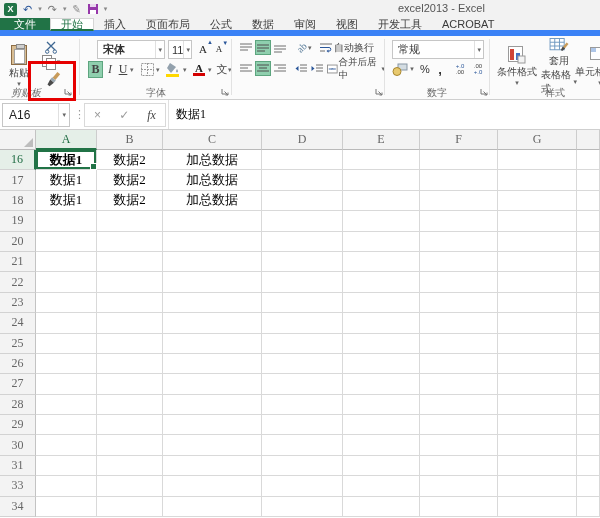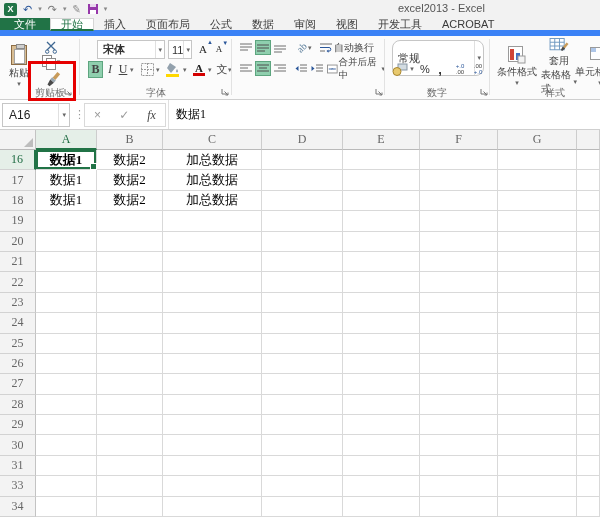--- a/index.html
+++ b/index.html
@@ -143,21 +143,21 @@
     </div>
     <div class="rb" style="left:40px;top:33px;width:26px;height:22px;">
       <svg width="20" height="19" viewBox="0 0 20 19">
         <g transform="rotate(40 10 9)">
           <rect x="8.2" y="0" width="3.6" height="7.5" fill="#c89b5a"></rect>
           <rect x="7.6" y="7.5" width="4.8" height="3" fill="#9aa7b0"></rect>
           <path d="M7.6 10.5 h4.8 l-1.1 5.5 h-2.6 z" fill="#4a4a4a"></path>
         </g>
       </svg>
     </div>
-    <div class="glabel" style="left:24px;width:52px;">剪贴板</div>
+    <div class="glabel" style="left:0;width:52px;font-style:italic;">剪贴板</div>
     <svg class="launch" style="position:absolute;left:64px;top:52px;" viewBox="0 0 8 8">
       <path d="M1 1 v5 h5" stroke="#777" fill="none"></path>
         <path d="M3.5 3.5 L7 7 M7 4.5 V7 H4.5" stroke="#777" fill="none"></path>
     </svg>
     <div class="gsep" style="left:79px;"></div>
 
     <div class="box" style="position:absolute;left:97px;top:4px;width:68px;height:19px;">
       <span class="ref" style="padding-left:5px;font-weight:bold;">宋体</span>
       <span class="dd">▾</span>
     </div>
@@ -277,21 +277,21 @@
       <span>合并后居中</span>
       <span class="dd">▾</span>
     </div>
     <div class="glabel" style="left:282px;width:54px;margin-top:28px;">对齐方式</div>
     <svg class="launch" style="position:absolute;left:375px;top:52px;" viewBox="0 0 8 8">
       <path d="M1 1 v5 h5" stroke="#777" fill="none"></path>
         <path d="M3.5 3.5 L7 7 M7 4.5 V7 H4.5" stroke="#777" fill="none"></path>
     </svg>
     <div class="gsep" style="left:384px;"></div>
 
-    <div class="box" style="position:absolute;left:392px;top:4px;width:92px;height:36px;border-radius:8px;">
+    <div class="box" style="position:absolute;left:392px;top:4px;width:92px;height:19px;">
       <span style="padding-left:5px;">常规</span>
       <span class="dd">▾</span>
     </div>
     <div class="rb" style="left:391px;top:25px;width:24px;height:16px;">
       <svg width="16" height="13" viewBox="0 0 16 13">
         <rect x="6" y="1" width="9" height="6" fill="#d3dce2" stroke="#8796a3"></rect>
         <circle cx="5" cy="8.5" r="4" fill="#e8c96e" stroke="#a8862f"></circle>
       </svg>
       <span class="dd">▾</span>
     </div>

